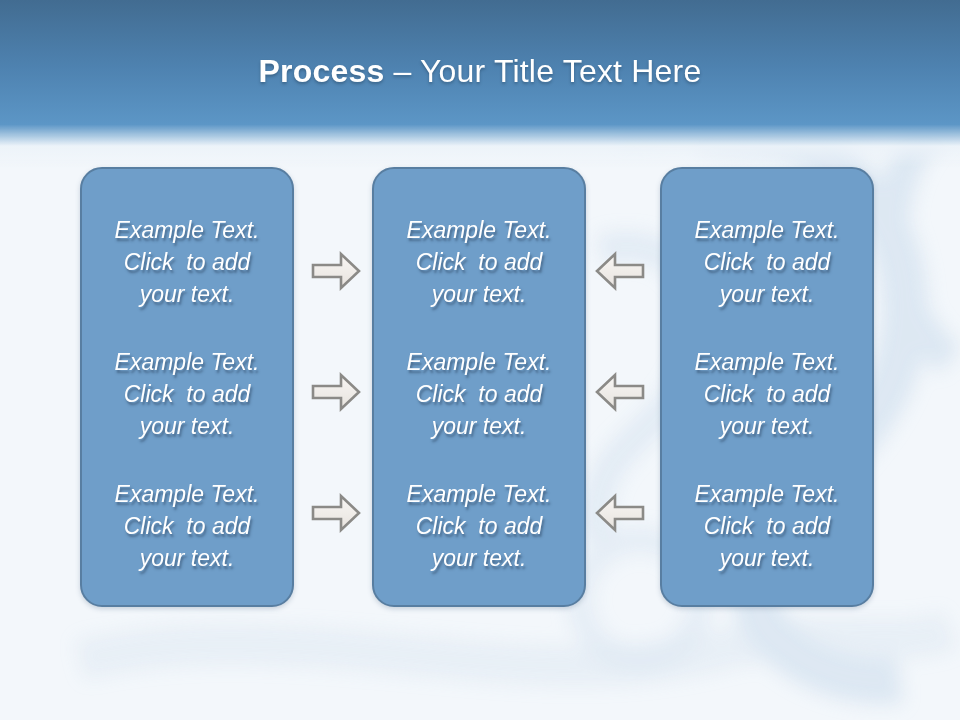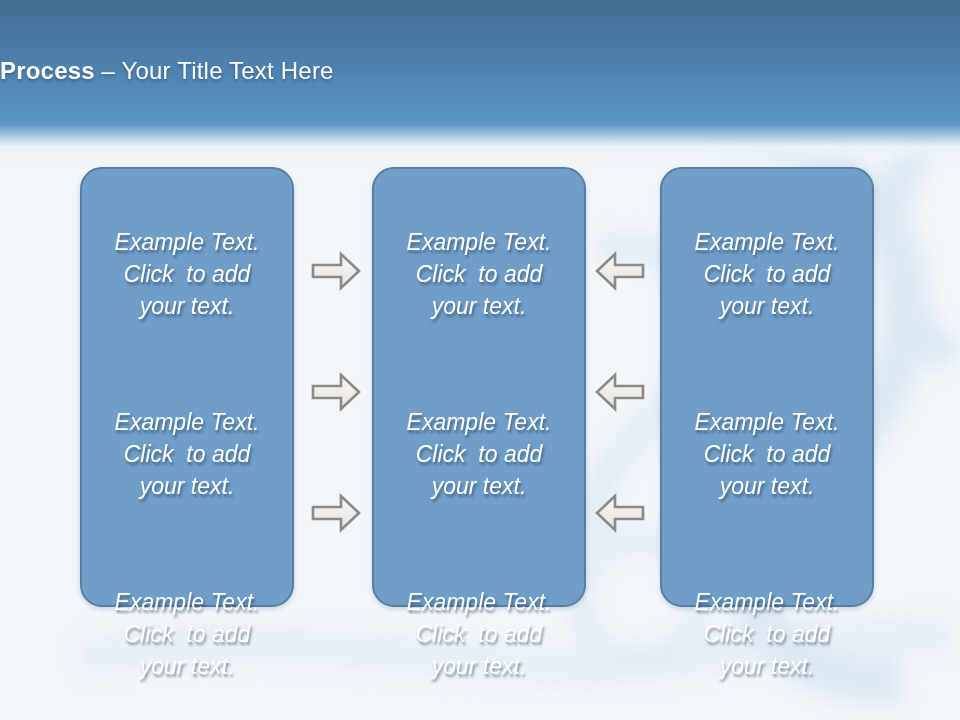--- a/index.html
+++ b/index.html
@@ -18,39 +18,38 @@
     position:absolute;left:0;top:0;width:960px;height:168px;z-index:2;
     background:linear-gradient(180deg,
       var(--header-top,#426C91) 0%,
       #4E82B0 40%,
       var(--header-mid,#5C96C6) 74%,
       rgba(236,243,249,0.85) 87%,
       rgba(244,248,251,0) 100%);
   }
   .title{
     position:absolute;left:0;top:50px;width:960px;margin:0;
-    text-align:left;color:var(--text-color,#FFFFFF);
-    font-size:24px;line-height:42px;font-weight:400;
+    text-align:center;color:var(--text-color,#FFFFFF);
+    font-size:32px;line-height:42px;font-weight:400;
     text-shadow:0 2px 3px rgba(20,40,60,0.35);
     letter-spacing:0.2px;
   }
   .title .bold{font-weight:700;}
   .title .rest{font-weight:400;margin-left:0.28em;}
 
   
   .box{
     position:absolute;top:167px;width:214px;height:440px;z-index:3;
     box-sizing:border-box;
     background:var(--box-fill,#6F9EC9);
     border:2.5px solid var(--box-border,#587EA1);
     border-radius:22px;
     box-shadow:0 2px 5px rgba(70,100,130,0.25);
     display:flex;flex-direction:column;align-items:center;
-    padding-top:57px;
-    gap:48px;
+    padding-top:45px;
   }
   .box-left{left:80px;}
   .box-middle{left:372px;}
   .box-right{left:660px;}
   .para{
     height:96px;margin-bottom:36px;width:100%;
     display:flex;flex-direction:column;justify-content:center;
   }
   .line{
     color:var(--text-color,#FFFFFF);

